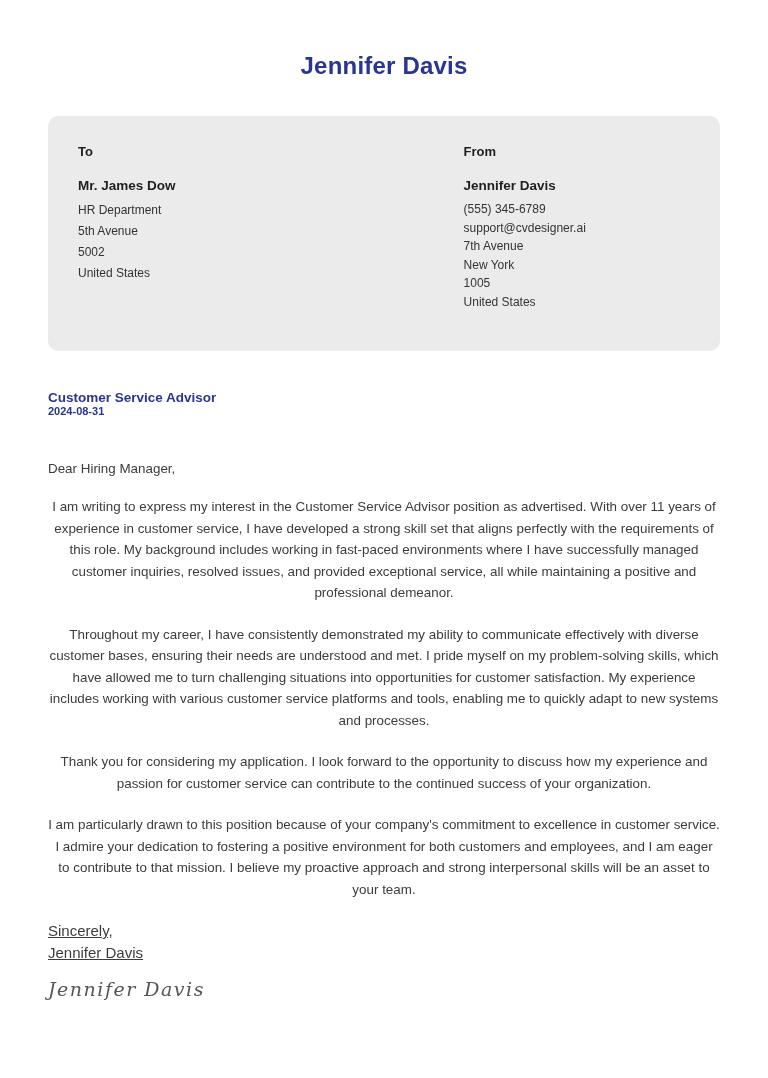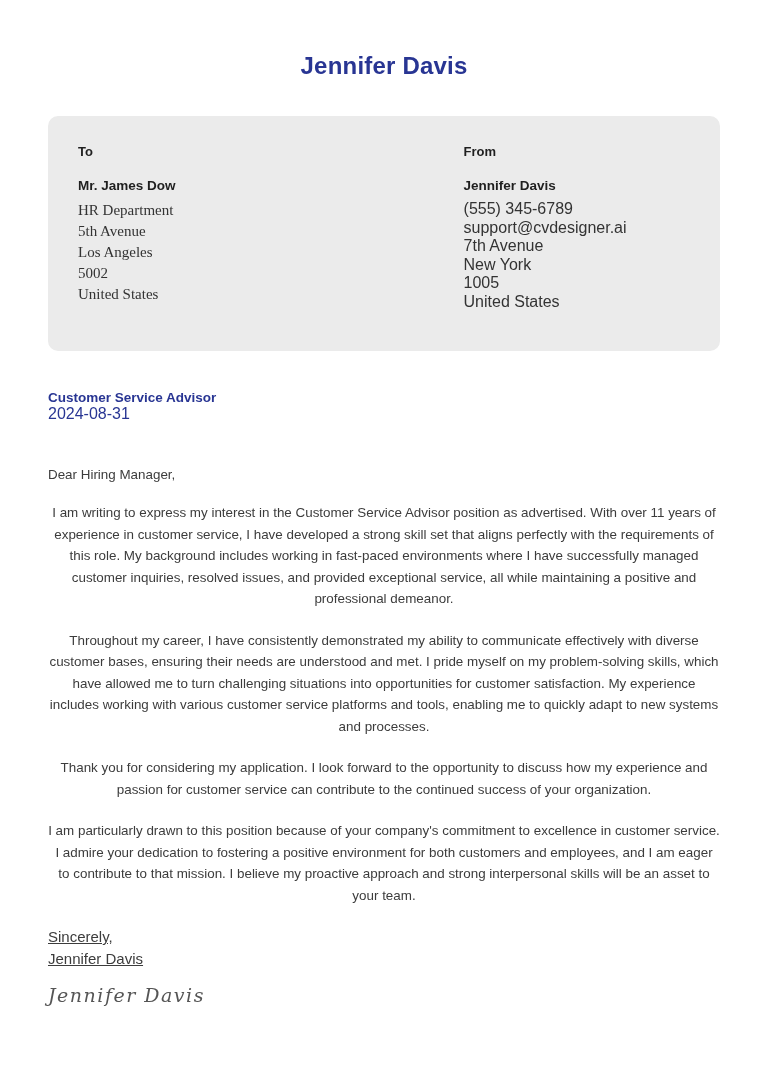--- a/index.html
+++ b/index.html
@@ -37,45 +37,44 @@
     color: #1f1f1f;
     margin-bottom: 19px;
   }
   .addr-name {
     font-size: 13.5px;
     font-weight: bold;
     color: #1f1f1f;
     margin-bottom: 7px;
   }
   .col-to .addr-line {
-    font-size: 15px;
+    font-size: 12px;
     line-height: 21px;
     color: #333333;
-    font-family: Liberation Serif, serif;
   }
   .col-from .addr-line {
-    font-size: 16px;
+    font-size: 12px;
     line-height: 18.5px;
     color: #333333;
   }
   .subject-row {
     margin: 39px 48px 0 48px;
     display: flex;
     justify-content: space-between;
     align-items: baseline;
     flex-direction: column;
   }
   .subject {
     font-size: 13.5px;
     font-weight: bold;
     color: var(--accent, #283593);
   }
   .letter-date {
-    font-size: 16px;
-    font-weight: normal;
+    font-size: 11px;
+    font-weight: bold;
     color: var(--accent, #283593);
   }
   .letter-body {
     margin: 44px 48px 0 48px;
   }
   .salutation {
     font-size: 13.4px;
     color: #3c3c3c;
     margin-bottom: 20px;
   }
@@ -107,21 +106,20 @@
 <div class="page">
 
   <div class="doc-title">Jennifer Davis</div>
 
   <div class="address-card">
     <div class="col-to">
       <div class="col-heading">To</div>
       <div class="addr-name">Mr. James Dow</div>
       <div class="addr-line">HR Department</div>
       <div class="addr-line">5th Avenue</div>
-      <div class="addr-line">Los Angeles</div>
       <div class="addr-line">5002</div>
       <div class="addr-line">United States</div>
     </div>
     <div class="col-from">
       <div class="col-heading">From</div>
       <div class="addr-name">Jennifer Davis</div>
       <div class="addr-line">(555) 345-6789</div>
       <div class="addr-line">support@cvdesigner.ai</div>
       <div class="addr-line">7th Avenue</div>
       <div class="addr-line">New York</div>

